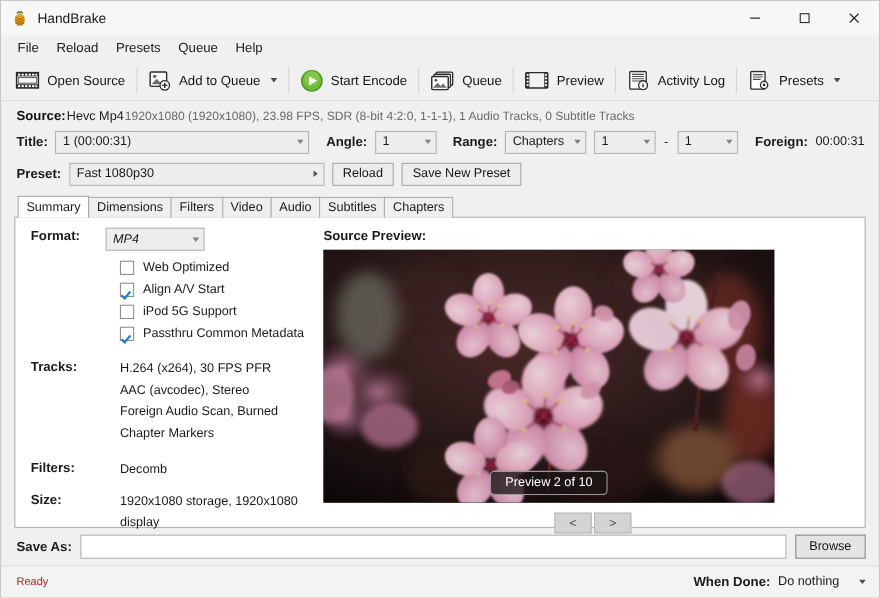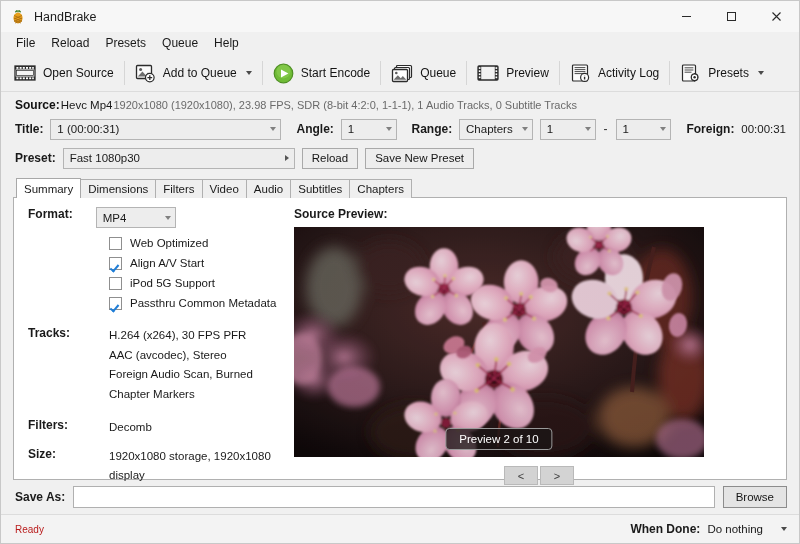--- a/index.html
+++ b/index.html
@@ -185,21 +185,21 @@
     display: flex;
     min-height: 0;
     padding: 9px 0 0 0;
     position: relative;
   }
   .panel-left { width: 278px; flex: 0 0 auto; padding-left: 14px; }
   .panel-right { flex: 1 1 auto; padding-left: 2px; }
 
   .fmt-row { display: flex; align-items: flex-start; gap: 23px; margin-bottom: 6px; }
   .fmt-label { font-weight: bold; font-size: 12px; }
-  .combo.fmt-combo { width: 80px; }
+  .combo.fmt-combo { width: 90px; font-style: italic; }
 
   .checks { margin-left: 81px; }
   .chk-row { display: flex; align-items: center; gap: 8px; height: 18px; margin-bottom: 2px; }
   .chk {
     width: 13px; height: 13px;
     border: 1px solid #8f8f8f;
     background: #fff;
     position: relative;
     flex: 0 0 auto;
   }

